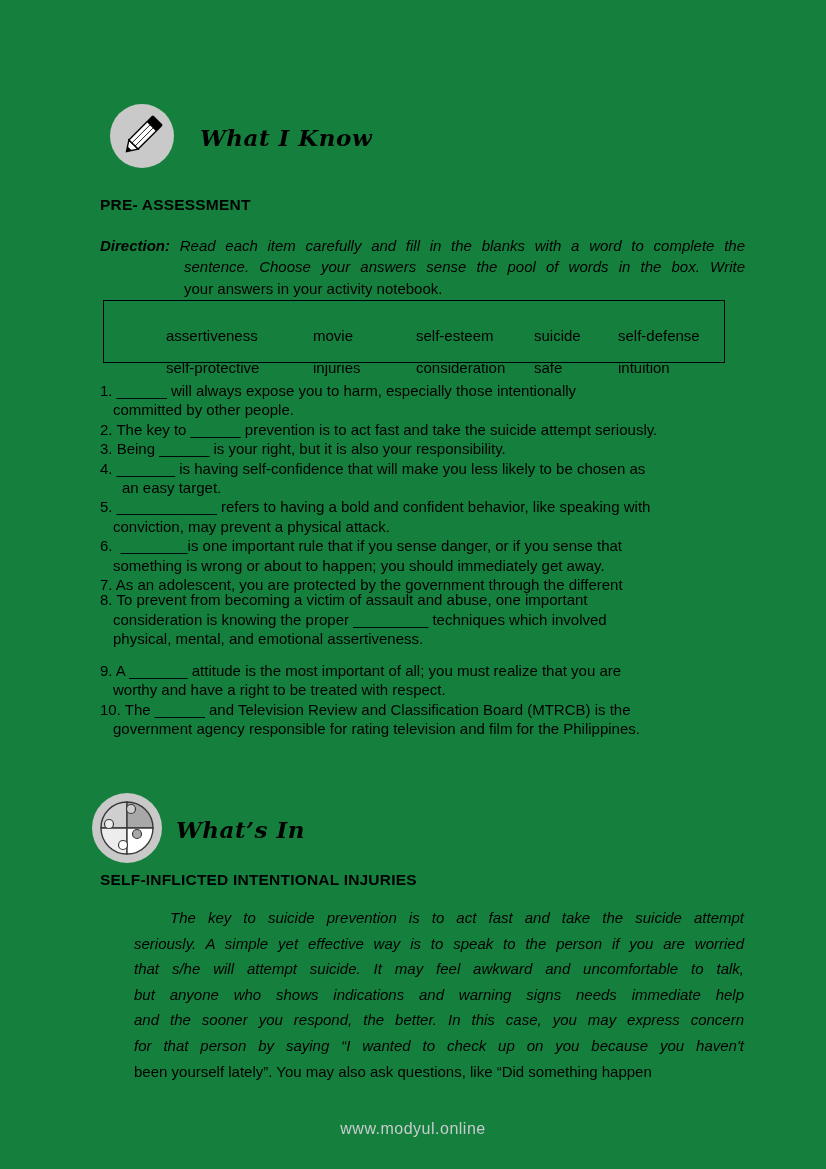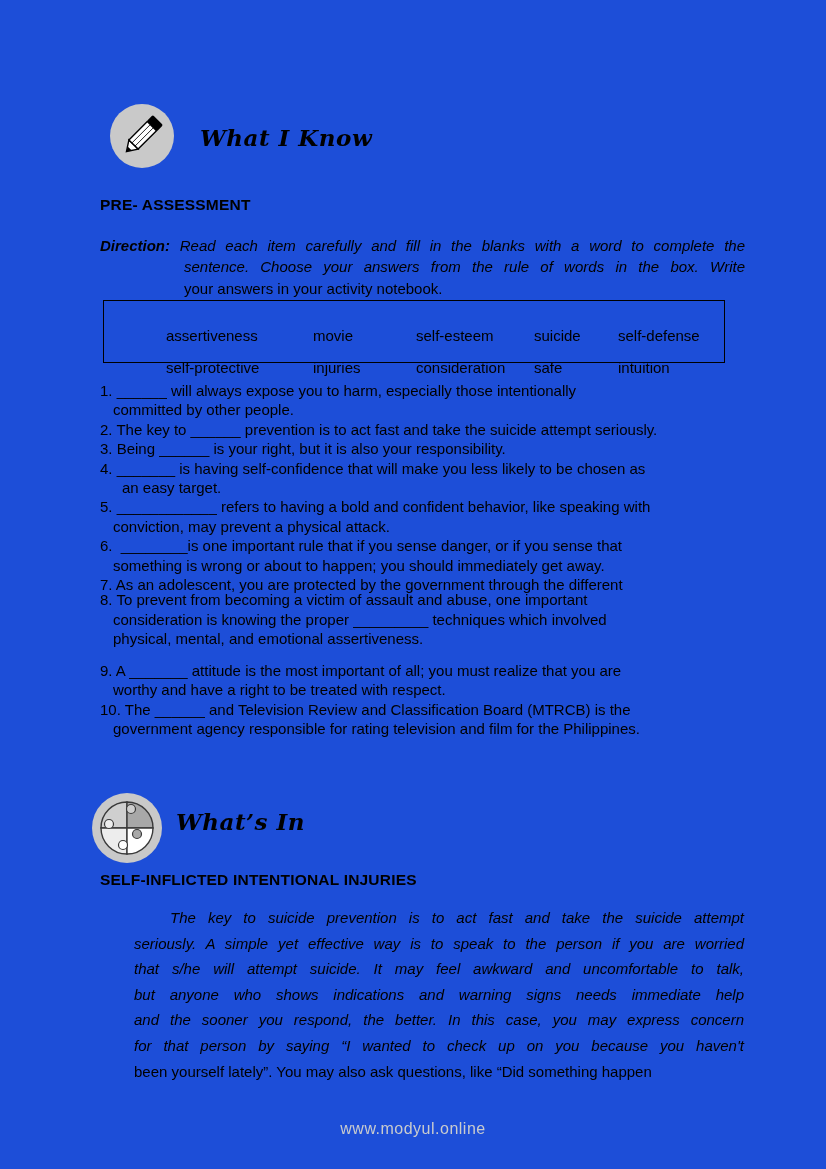--- a/index.html
+++ b/index.html
@@ -1,42 +1,42 @@
 <!DOCTYPE html>
 <html><head>
 <meta charset="utf-8">
 <style>
   html, body { margin: 0; padding: 0; background: #ffffff; }
   #page {
     position: relative;
     width: 826px;
     height: 1169px;
     margin: 0 auto;
-    background: #1d4ed8;
+    background: #15803d;
     font-family: "Liberation Sans", sans-serif;
     font-size: 15px;
     color: #000000;
     overflow: hidden;
   }
   .abs { position: absolute; }
 
   
   .sec-hdr { display: flex; align-items: flex-start; }
   .sec-title {
     font-family: "DejaVu Serif", serif;
     font-weight: bold;
     font-style: italic;
     font-size: 23px;
     letter-spacing: 0.5px;
     color: #000;
   }
   #hdr1 { top: 104px; left: 110px; }
   #hdr1 .sec-title { margin-left: 26px; margin-top: 20px; }
   #hdr2 { top: 793px; left: 92px; }
-  #hdr2 .sec-title { margin-left: 14px; margin-top: 15px; }
+  #hdr2 .sec-title { margin-left: 14px; margin-top: 23px; }
 
   .bold-heading { font-weight: bold; font-size: 15.5px; letter-spacing: 0.2px; text-align: center; }
   #pre-heading { top: 196px; left: 100px; }
   #sii-heading { top: 871px; left: 100px; }
 
   
   #direction { top: 235px; left: 100px; width: 645px; line-height: 21.3px; }
   .jl { text-align: justify; text-align-last: justify; font-style: italic; }
   .dir-cont { padding-left: 84px; }
   .dir-label { font-weight: bold; }
@@ -89,21 +89,21 @@
         </g>
       </svg>
     </span>
     <span class="sec-title">What I Know</span>
   </div>
 
   <div id="pre-heading" class="abs bold-heading">PRE- ASSESSMENT</div>
 
   <div id="direction" class="abs">
     <div class="jl"><span class="dir-label">Direction:</span> <span>Read each item carefully and fill in the blanks with a word to complete the</span></div>
-    <div class="jl dir-cont">sentence. Choose your answers from the rule of words in the box. Write</div>
+    <div class="jl dir-cont">sentence. Choose your answers sense the pool of words in the box. Write</div>
     <div class="dir-cont">your answers in your activity notebook.</div>
   </div>
 
   <div id="pool" class="abs">
     <span>assertiveness</span>
     <span>movie</span>
     <span>self-esteem</span>
     <span>suicide</span>
     <span>self-defense</span>
     <span>self-protective</span>

